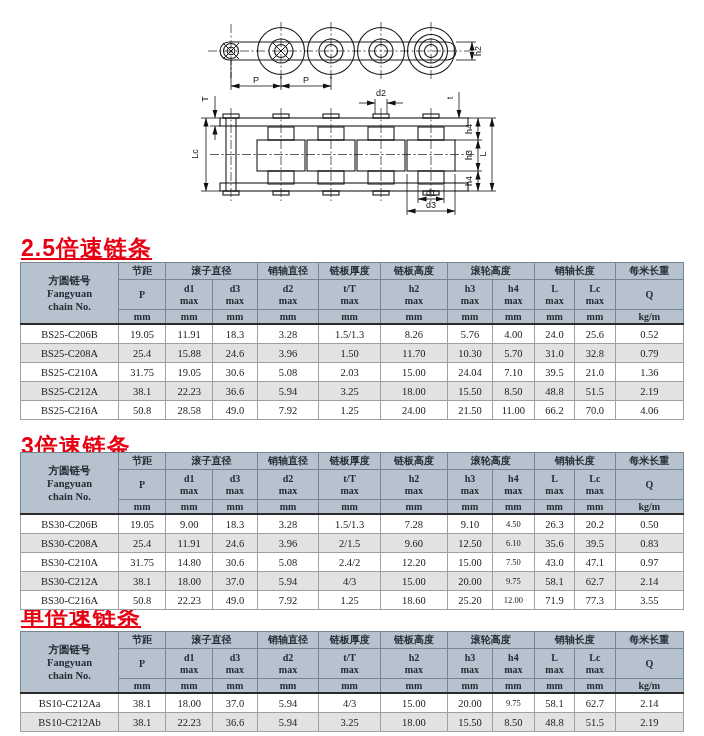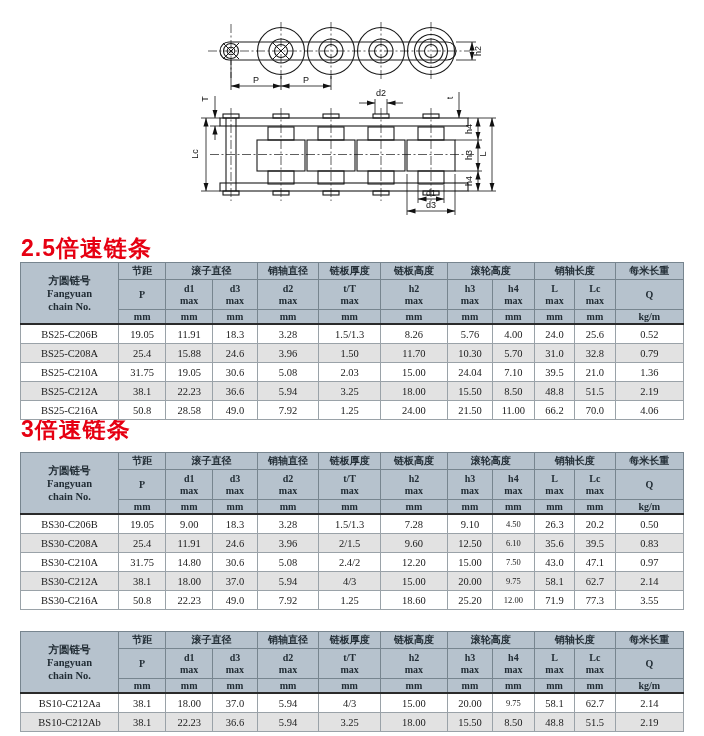--- a/index.html
+++ b/index.html
@@ -1,19 +1,19 @@
 <!DOCTYPE html>
 <html><head>
 <meta charset="utf-8">
 <style>
   html,body{margin:0;padding:0;background:#ffffff;}
   .page{position:relative;width:704px;height:736px;background:#ffffff;overflow:hidden;
         font-family:"Liberation Sans","DejaVu Sans",sans-serif;}
   .title{position:absolute;left:21px;margin:0;font-size:23px;font-weight:bold;
-         color:#e60012;letter-spacing:1px;white-space:nowrap;}
+         color:#e60012;letter-spacing:1px;white-space:nowrap;text-decoration:underline;}
   .tblwrap{position:absolute;left:20px;width:664px;}
   table{border-collapse:collapse;width:664px;table-layout:fixed;}
   table{border:1px solid #46535e;font-family:Liberation Serif, serif;}
   th{background:#b6c2cd;font-weight:bold;color:#222d35;padding:0;margin:0;
      border:1px solid #77858f;font-size:10px;line-height:12px;text-align:center;}
   tr.grprow th{height:16px;}
   tr.symrow th{height:29px;}
   tr.unitrow th{height:13px;}
   th.chaincol{font-size:10.5px;font-weight:bold;line-height:13px;}
   thead{border-bottom:2px solid #2a2a2a;}
@@ -162,21 +162,22 @@
     <text x="275" y="92" text-anchor="middle" transform="rotate(-90 275 92)">t</text>
     <text x="294" y="123" text-anchor="middle" transform="rotate(-90 294 123)">h4</text>
     <text x="294" y="149" text-anchor="middle" transform="rotate(-90 294 149)">h3</text>
     <text x="294" y="175" text-anchor="middle" transform="rotate(-90 294 175)">h4</text>
     <text x="308" y="148" text-anchor="middle" transform="rotate(-90 308 148)">L</text>
     <text x="253" y="190" text-anchor="middle">d1</text>
     <text x="253" y="202" text-anchor="middle">d3</text>
   </svg>
 
   <h2 class="title" style="top:233px">2.5倍速链条</h2>
-  <h2 class="title" style="top:414px">3倍速链条</h2>
+  <h2 class="title" style="top:431px">3倍速链条</h2>
+  <h2 class="title" style="top:601px">单倍速链条</h2>
 
   <div class="tblwrap" style="top:262px">
       <table>
         <colgroup>
           <col style="width: 14.8%;">
           <col style="width: 7.1%;">
           <col style="width: 7.1%;">
           <col style="width: 6.7%;">
           <col style="width: 9.3%;">
           <col style="width: 9.3%;">

